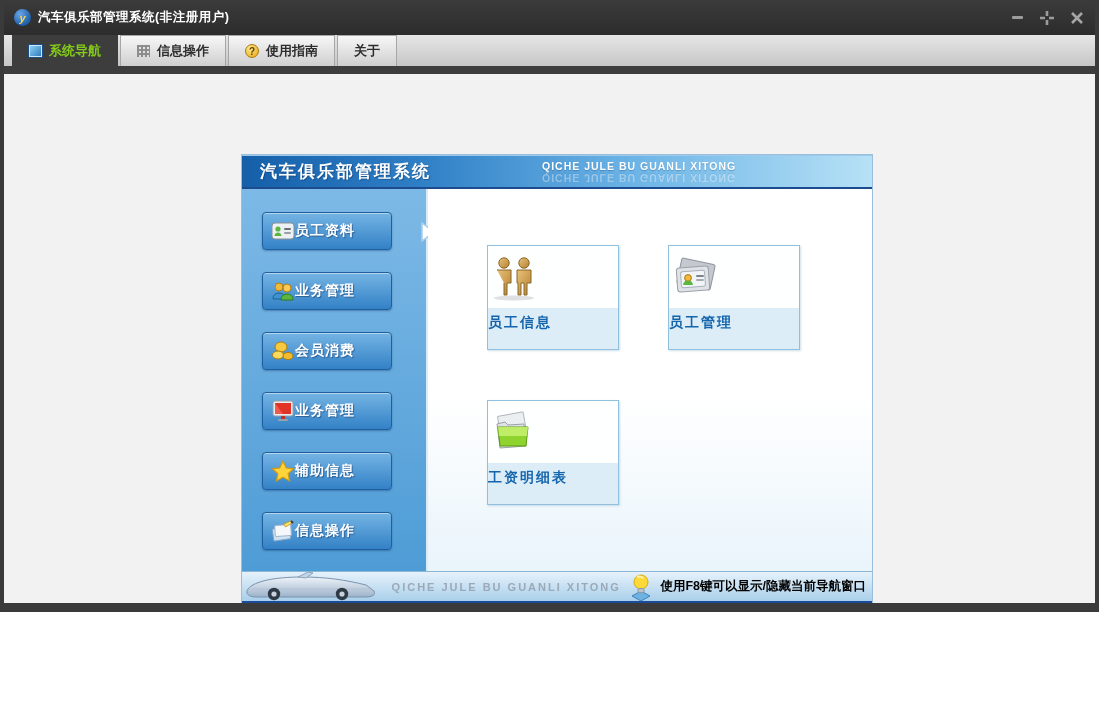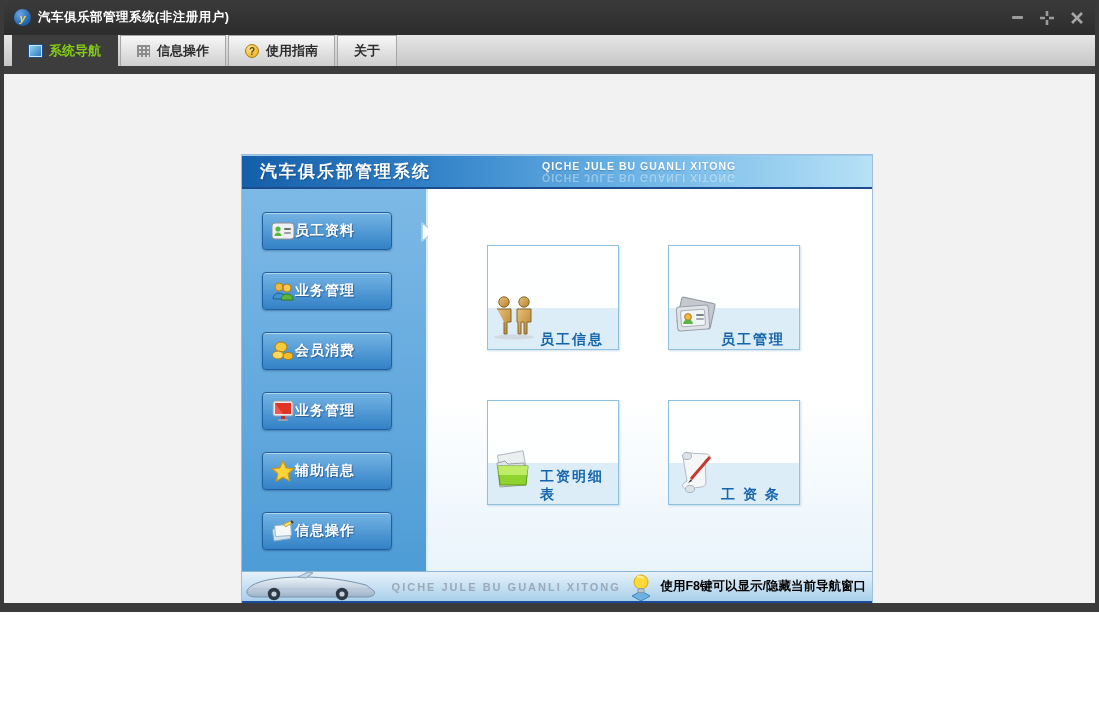--- a/index.html
+++ b/index.html
@@ -71,21 +71,21 @@
     display:flex; align-items:center; gap:0; padding-left:8px; cursor:pointer; }
   .side-btn .lbl { color:#fff; font-size:14px; font-weight:bold; letter-spacing:1px;
     text-shadow:1px 1px 1px rgba(20,60,110,.6); }
   .side-ico { width:24px; height:22px; display:flex; align-items:center; justify-content:center; }
   .active-arrow { position:absolute; left:156px; top:8px; }
   
   .main { flex:1; background:linear-gradient(#ffffff 55%, #e9f4fb); position:relative; }
   .tile { position:absolute; width:132px; height:105px;
     border:1px solid #8fc0dd; background:linear-gradient(#feffff 60%, #dcedf8 60%);
     box-shadow:1px 1px 2px rgba(120,160,190,.35); cursor:pointer;
-    display:flex; flex-direction:row; align-items:flex-end; }
+    display:flex; flex-direction:column; align-items:flex-start; }
   .tile .t-ico { height:64px; display:flex; align-items:center; justify-content:center; }
   .tile .t-lbl { color:#1565ad; font-size:14px; font-weight:bold; letter-spacing:2px; margin-top:4px; }
   .tile1 { left:59px; top:56px; } .tile2 { left:240px; top:56px; }
   .tile3 { left:59px; top:211px; } .tile4 { left:240px; top:211px; }
   
   .panel-footer { height:33px; background:linear-gradient(#e6f2fb,#a9cfea);
     border-top:1px solid #8cb6d6; border-bottom:3px solid #1b4c9c;
     display:flex; align-items:center; padding-right:6px; }
   .car-wrap { width:142px; height:29px; display:flex; align-items:flex-end; }
   .brand-text { flex:1; text-align:center; color:#9aa9b8; font-size:11px; font-weight:bold; letter-spacing:2px; }
@@ -271,32 +271,20 @@
               <svg width="52" height="46" viewBox="0 0 52 46">
                 <rect x="11" y="4" width="26" height="20" rx="1" transform="rotate(-10 24 14)" fill="#eceff2" stroke="#b0b6bd"></rect>
                 <path d="M9 14l8-2 3 3 16-1 2 22-26 2z" fill="#dfe3e8" stroke="#9aa1a9"></path>
                 <path d="M10 17h30l-2 19H12z" fill="#8ed32e" stroke="#5d9b12"></path>
                 <path d="M10 17h30l-1 9H11z" fill="#c4ef6e" opacity=".9"></path>
               </svg>
             </div>
             <div class="t-lbl">工资明细表</div>
           </div>
 
-          <div class="tile tile4">
-            <div class="t-ico">
-              <svg width="52" height="46" viewBox="0 0 52 46">
-                <path d="M14 8c0-3 3-5 6-4l18 1c3 0 4 4 1 5l-3 1 1 22c0 3-2 5-5 5l-14 2c-4 0-6-4-3-6l3-2z" fill="#f4f6f8" stroke="#b2bcc6"></path>
-                <ellipse cx="18" cy="7" rx="4.5" ry="3.5" fill="#dde3e9" stroke="#aab4be"></ellipse>
-                <ellipse cx="21" cy="40" rx="4.5" ry="3.5" fill="#dde3e9" stroke="#aab4be"></ellipse>
-                <path d="M41 8L22 30" stroke="#c23b2e" stroke-width="3"></path>
-                <path d="M22 30l-3 4 4-2z" fill="#3a3a3a"></path>
-              </svg>
-            </div>
-            <div class="t-lbl">工 资 条</div>
-          </div>
 
         </div>
       </div>
 
       <div class="panel-footer">
         <div class="car-wrap">
           <svg width="138" height="30" viewBox="0 0 138 30">
             <defs>
               <linearGradient id="carb" x1="0" y1="0" x2="0" y2="1">
                 <stop offset="0" stop-color="#eef3f9"></stop>

